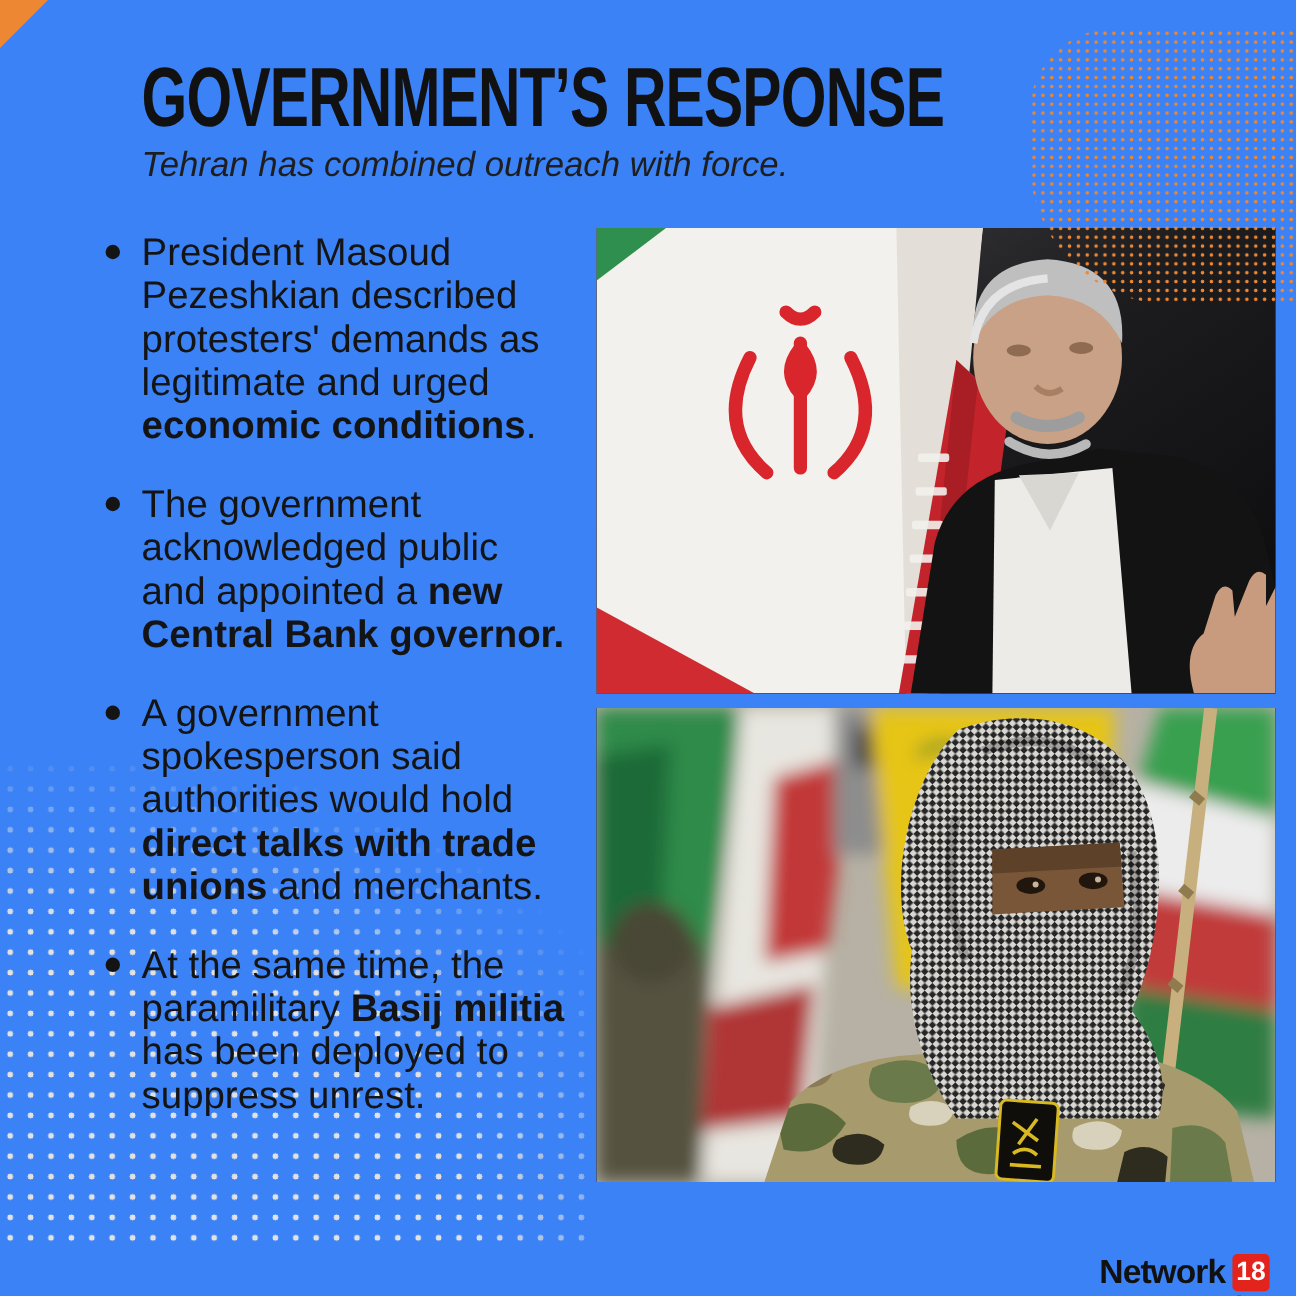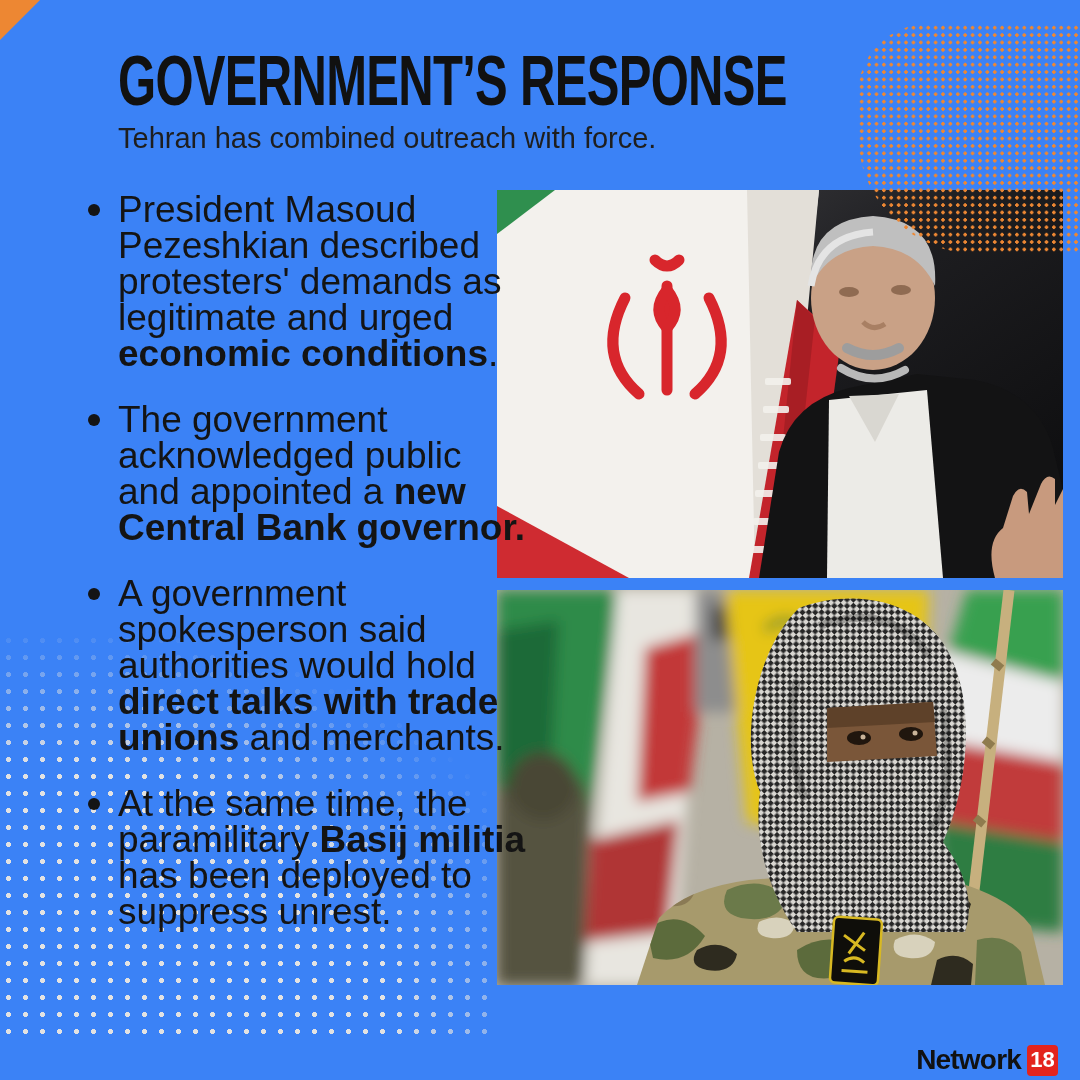--- a/index.html
+++ b/index.html
@@ -19,24 +19,24 @@
   
   .gray-dots{position:absolute;left:0;top:632px;width:492px;height:412px;z-index:0;
              background-image:radial-gradient(#E2E2E2 2.3px, rgba(226,226,226,0) 2.6px);
              background-size:17px 17px;
              -webkit-mask-image:radial-gradient(130% 115% at 12% 92%, #000 52%, transparent 82%);
              mask-image:radial-gradient(130% 115% at 12% 92%, #000 52%, transparent 82%);}
 
   .header{position:absolute;left:118px;top:48px;z-index:2;}
   .title{font-size:70px;font-weight:800;letter-spacing:-1px;line-height:66px;color:#111;
          transform:scaleX(0.70);transform-origin:left center;white-space:nowrap;}
-  .subtitle{margin-top:8px;font-size:29px;color:#1e1e1e;letter-spacing:0;}
+  .subtitle{margin-top:8px;font-size:29px;font-style:italic;color:#1e1e1e;letter-spacing:0;}
 
   .bullets{position:absolute;left:88px;top:192px;width:400px;margin:0;padding:0;list-style:none;z-index:2;}
-  .bullets li{position:relative;padding-left:30px;margin:0 0 30px 0;font-size:37px;line-height:36px;color:#141414;}
+  .bullets li{position:relative;padding-left:30px;margin:0 0 30px 0;font-size:32px;line-height:36px;color:#141414;}
   .bullets li::before{content:"";position:absolute;left:0;top:12px;width:12px;height:12px;border-radius:50%;background:#141414;}
   .bullets .b{font-weight:bold;}
   .bullets .line{white-space:nowrap;}
 
   .photo{position:absolute;left:497px;width:566px;overflow:hidden;z-index:1;background:#222;}
   .photo svg{display:block;width:100%;height:100%;}
   .photo-1{top:190px;height:388px;}
   .photo-2{top:590px;height:395px;}
 
   .logo{position:absolute;right:22px;top:1044px;z-index:2;display:flex;flex-direction:column;align-items:flex-end;}

